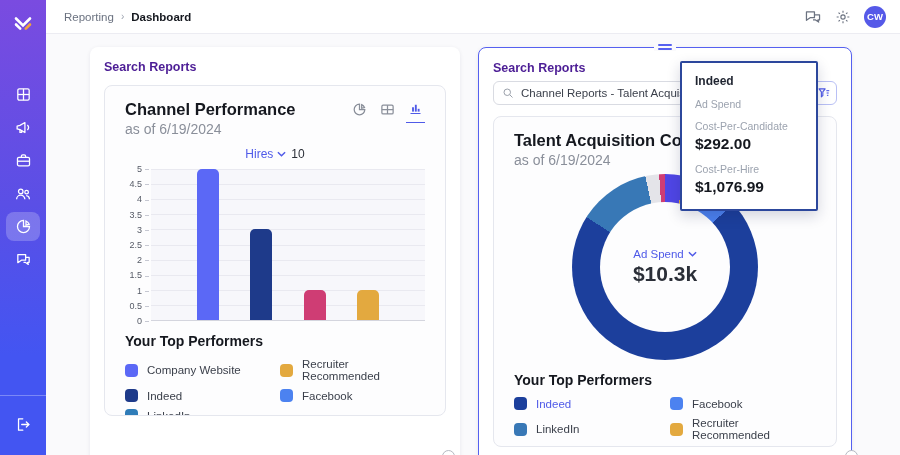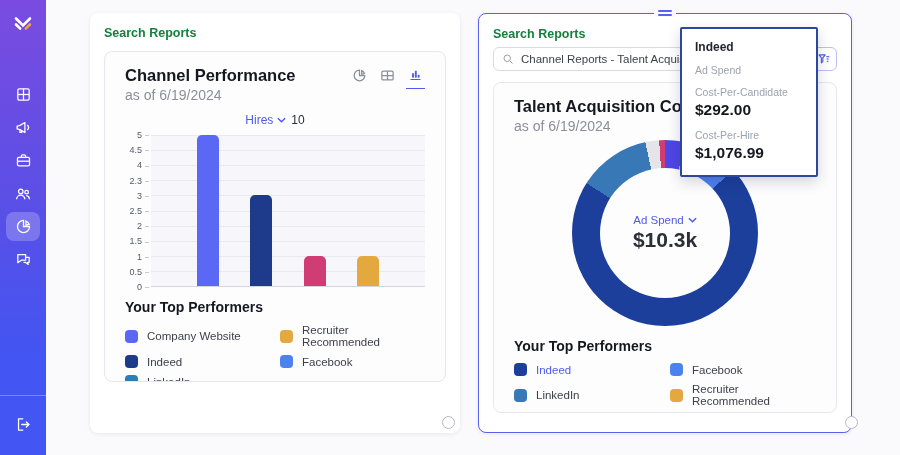--- a/index.html
+++ b/index.html
@@ -31,21 +31,21 @@
 
   .content { flex: 1; position: relative; background: #fafafc; }
 
   
   .panel { position: absolute; top: 13px; background: #fff; border-radius: 8px; box-shadow: 0 1px 4px rgba(25,30,60,.08); padding: 13px 14px; }
   .panel-left { left: 44px; width: 370px; height: 420px; }
   .panel-right { left: 432px; width: 374px; height: 420px; border: 1.5px solid #5661f0; }
   .drag-handle { position: absolute; top: -5px; left: 50%; transform: translateX(-50%); background: #fafafc; padding: 1px 4px; display: flex; flex-direction: column; gap: 2px; cursor: grab; }
   .drag-handle span { width: 14px; height: 2px; background: #5661f0; border-radius: 2px; }
 
-  .search-label { font-size: 12.5px; font-weight: bold; color: #15803d; }
+  .search-label { font-size: 12.5px; font-weight: bold; color: #4c1d95; }
   .search-row { display: flex; gap: 7px; margin-top: 6px; }
   .search-box { position: relative; flex: 1; }
   .search-box svg { position: absolute; left: 9px; top: 6px; }
   .search-input { width: 100%; height: 24px; border: 1px solid #d9dbe2; border-radius: 6px; padding: 0 8px 0 27px; font-size: 11.5px; color: #3a3f4a; background: #fff; font-family: inherit; outline: none; }
   .pill-btn { height: 24px; border: 1px solid #b9c0f5; background: #fff; border-radius: 6px; color: #4f5ae8; cursor: pointer; display: flex; align-items: center; justify-content: center; }
   .more-btn { width: 29px; font-size: 10px; font-weight: bold; letter-spacing: 1px; padding-bottom: 4px; }
   .filter-btn { width: 26px; }
 
   
   .card { margin-top: 11px; border: 1px solid #e5e7ee; border-radius: 8px; background: #fdfdfe; height: 331px; padding: 14px 20px 8px; position: relative; overflow: hidden; }
@@ -154,20 +154,42 @@
       <svg width="17" height="17" viewBox="0 0 24 24" fill="none" stroke="#fff" stroke-width="1.8" stroke-linecap="round" stroke-linejoin="round">
           <path d="M11 4H5v16h6"></path>
           <line x1="9.5" y1="12" x2="19.5" y2="12"></line>
           <path d="M16 8.5l3.5 3.5L16 15.5"></path>
         </svg>
     </div>
   </aside>
 
   <div class="main">
 
+    <header class="topbar">
+      <div class="breadcrumb">
+        <span class="crumb-section">Reporting</span>
+        <span class="crumb-sep">›</span>
+        <span class="crumb-page">Dashboard</span>
+      </div>
+      <div class="topbar-right">
+        <button class="icon-btn">
+          <svg width="18" height="16" viewBox="0 0 24 22" fill="none" stroke="#6b7280" stroke-width="1.7" stroke-linejoin="round">
+              <path d="M3 4h11v8H8l-5 3.5V4z"></path>
+              <path d="M14.5 8H21v7h-2.2l1 3-4.3-3H12"></path>
+            </svg>
+        </button>
+        <button class="icon-btn">
+          <svg width="16" height="16" viewBox="0 0 24 24" fill="none" stroke="#6b7280" stroke-width="1.7">
+              <circle cx="12" cy="12" r="3.2"></circle>
+              <path d="M12 2.5v3M12 18.5v3M2.5 12h3M18.5 12h3M5.3 5.3l2.1 2.1M16.6 16.6l2.1 2.1M18.7 5.3l-2.1 2.1M7.4 16.6l-2.1 2.1"></path>
+            </svg>
+        </button>
+        <div class="avatar">CW</div>
+      </div>
+    </header>
 
     <div class="content">
 
       <section class="panel panel-left">
         <div class="search-label">Search Reports</div>
 
         <div class="card">
           <div class="card-head">
             <div>
               <div class="card-title">Channel Performance</div>
@@ -206,21 +228,21 @@
                 </svg>
             </span>
             <span class="metric-value">10</span>
           </div>
 
           <div class="chart-area">
             <div class="y-axis">
                 <div class="ytick" style="top: 0%;">5</div>
                 <div class="ytick" style="top: 10%;">4.5</div>
                 <div class="ytick" style="top: 20%;">4</div>
-                <div class="ytick" style="top: 30%;">2.3</div>
+                <div class="ytick" style="top: 30%;">3.5</div>
                 <div class="ytick" style="top: 40%;">3</div>
                 <div class="ytick" style="top: 50%;">2.5</div>
                 <div class="ytick" style="top: 60%;">2</div>
                 <div class="ytick" style="top: 70%;">1.5</div>
                 <div class="ytick" style="top: 80%;">1</div>
                 <div class="ytick" style="top: 90%;">0.5</div>
                 <div class="ytick" style="top: 100%;">0</div>
               </div>
             <div class="plot">
               <div>

